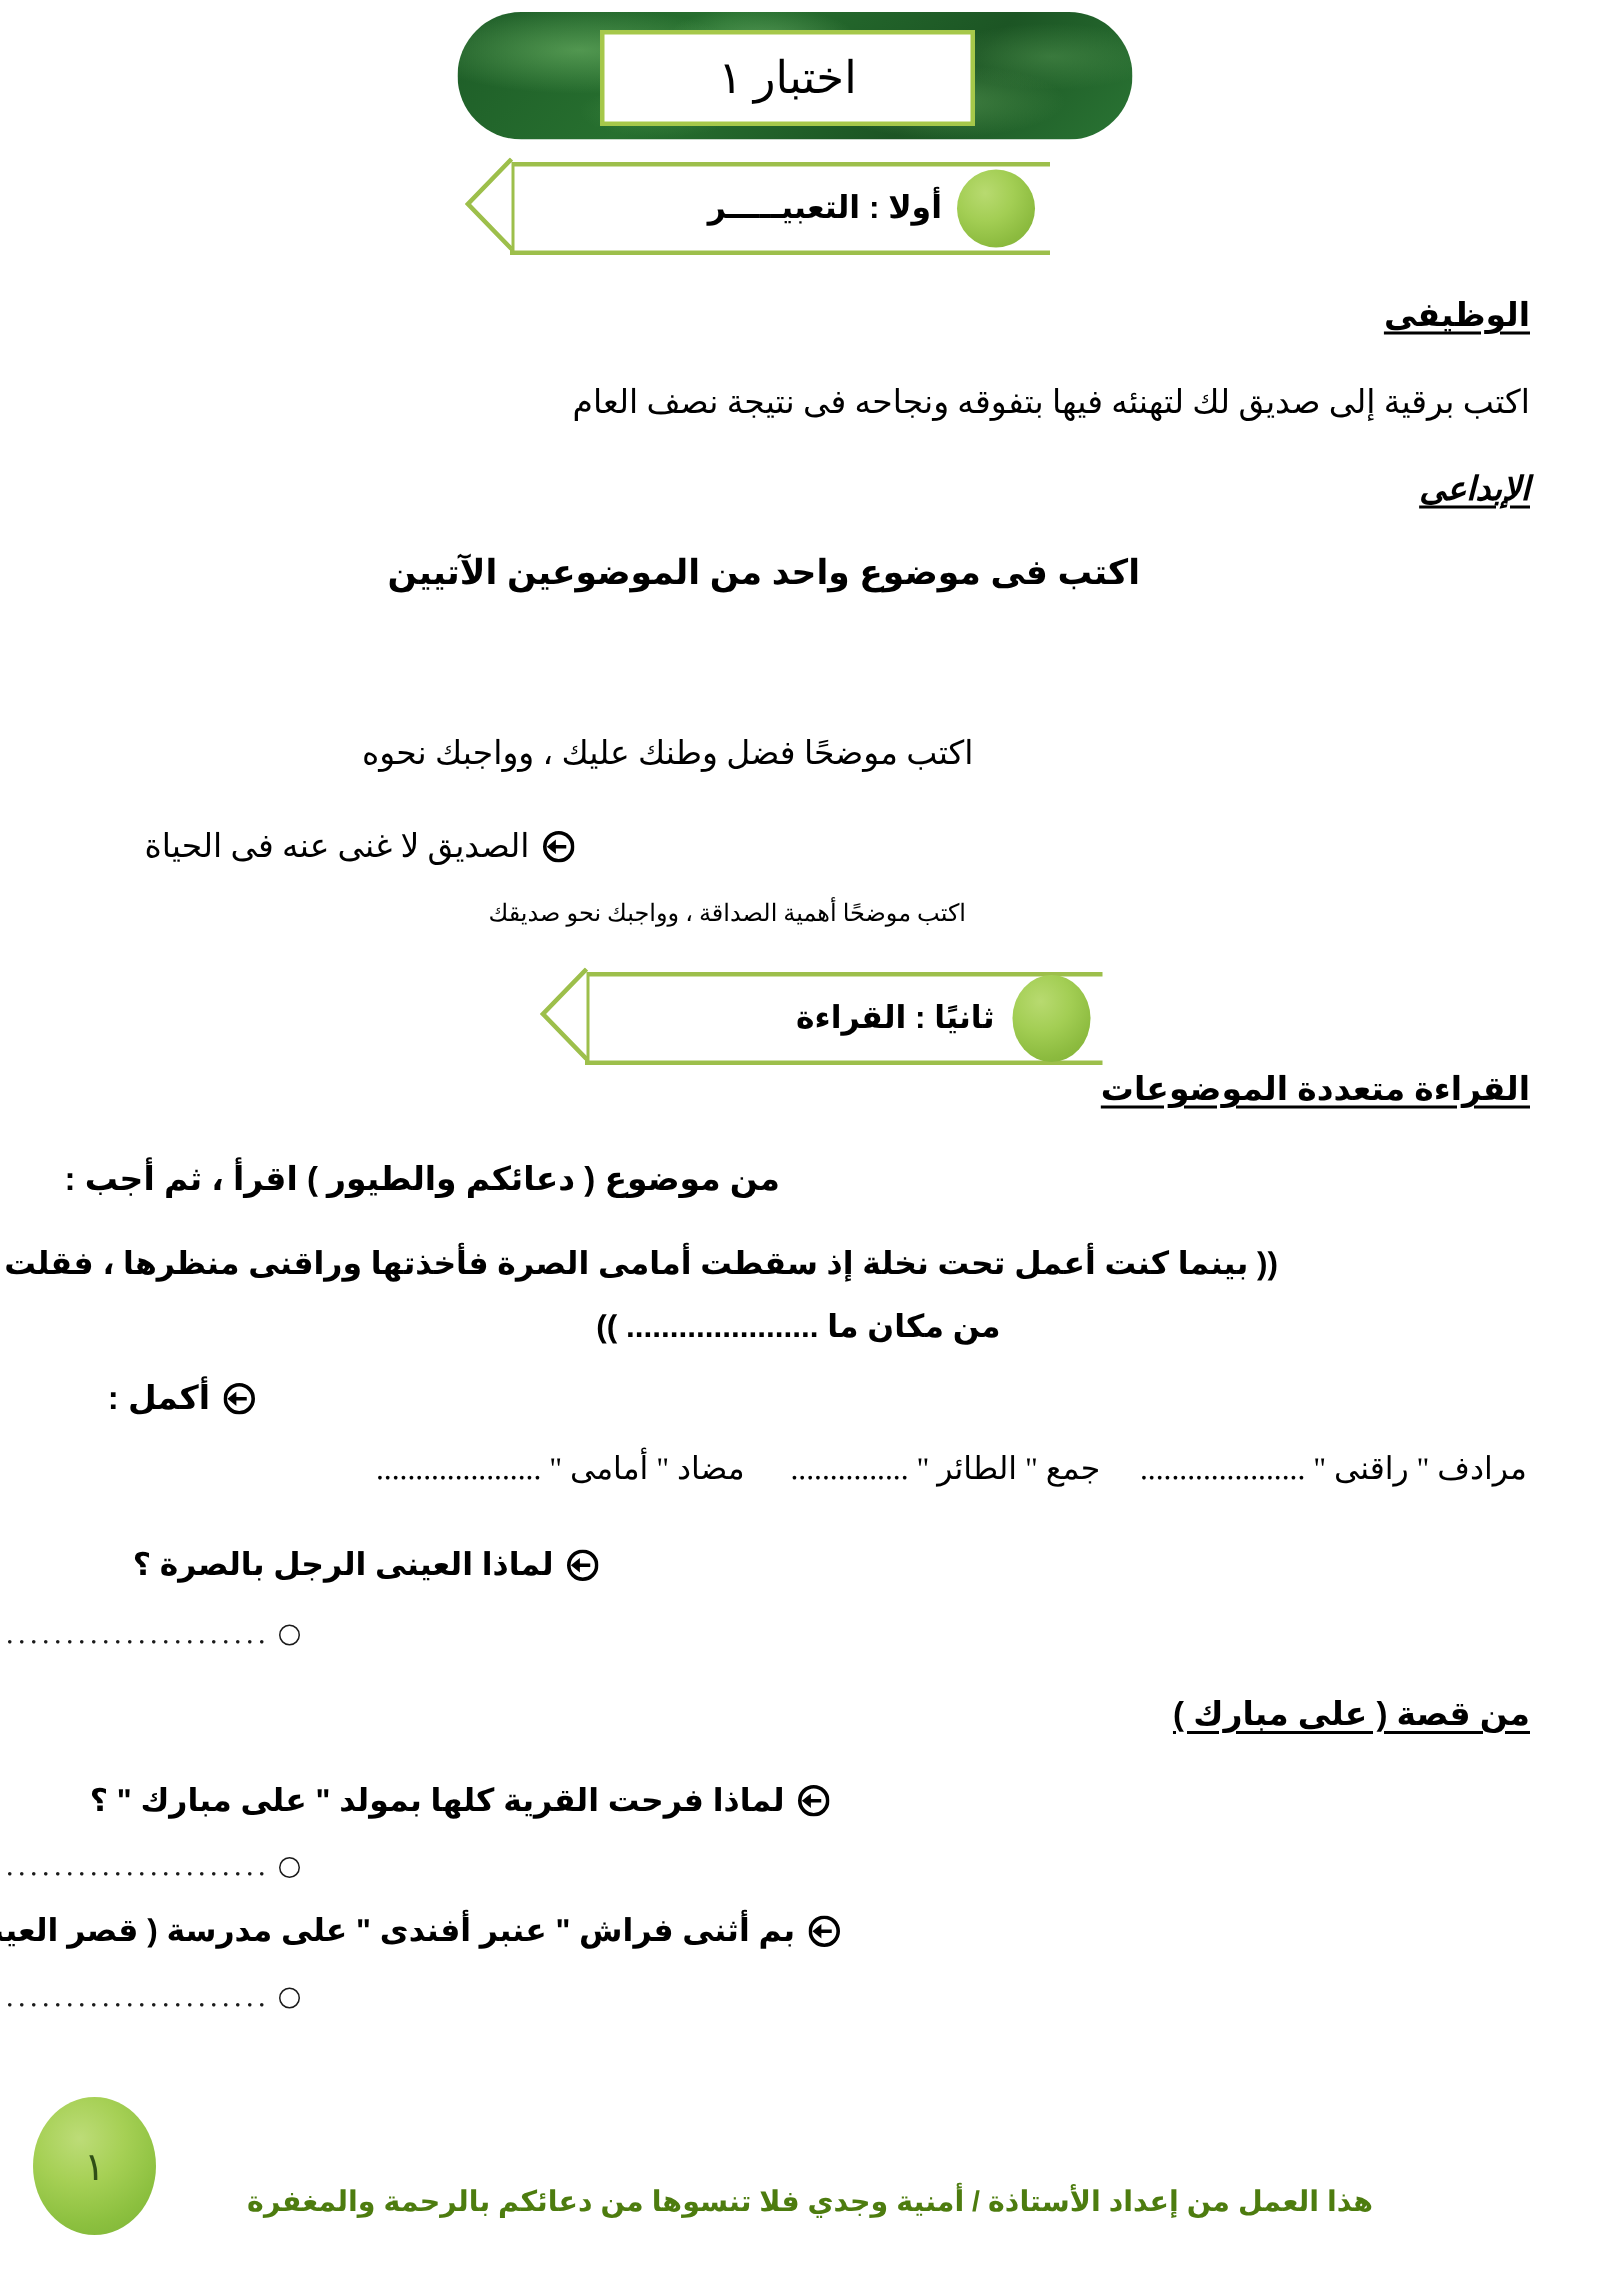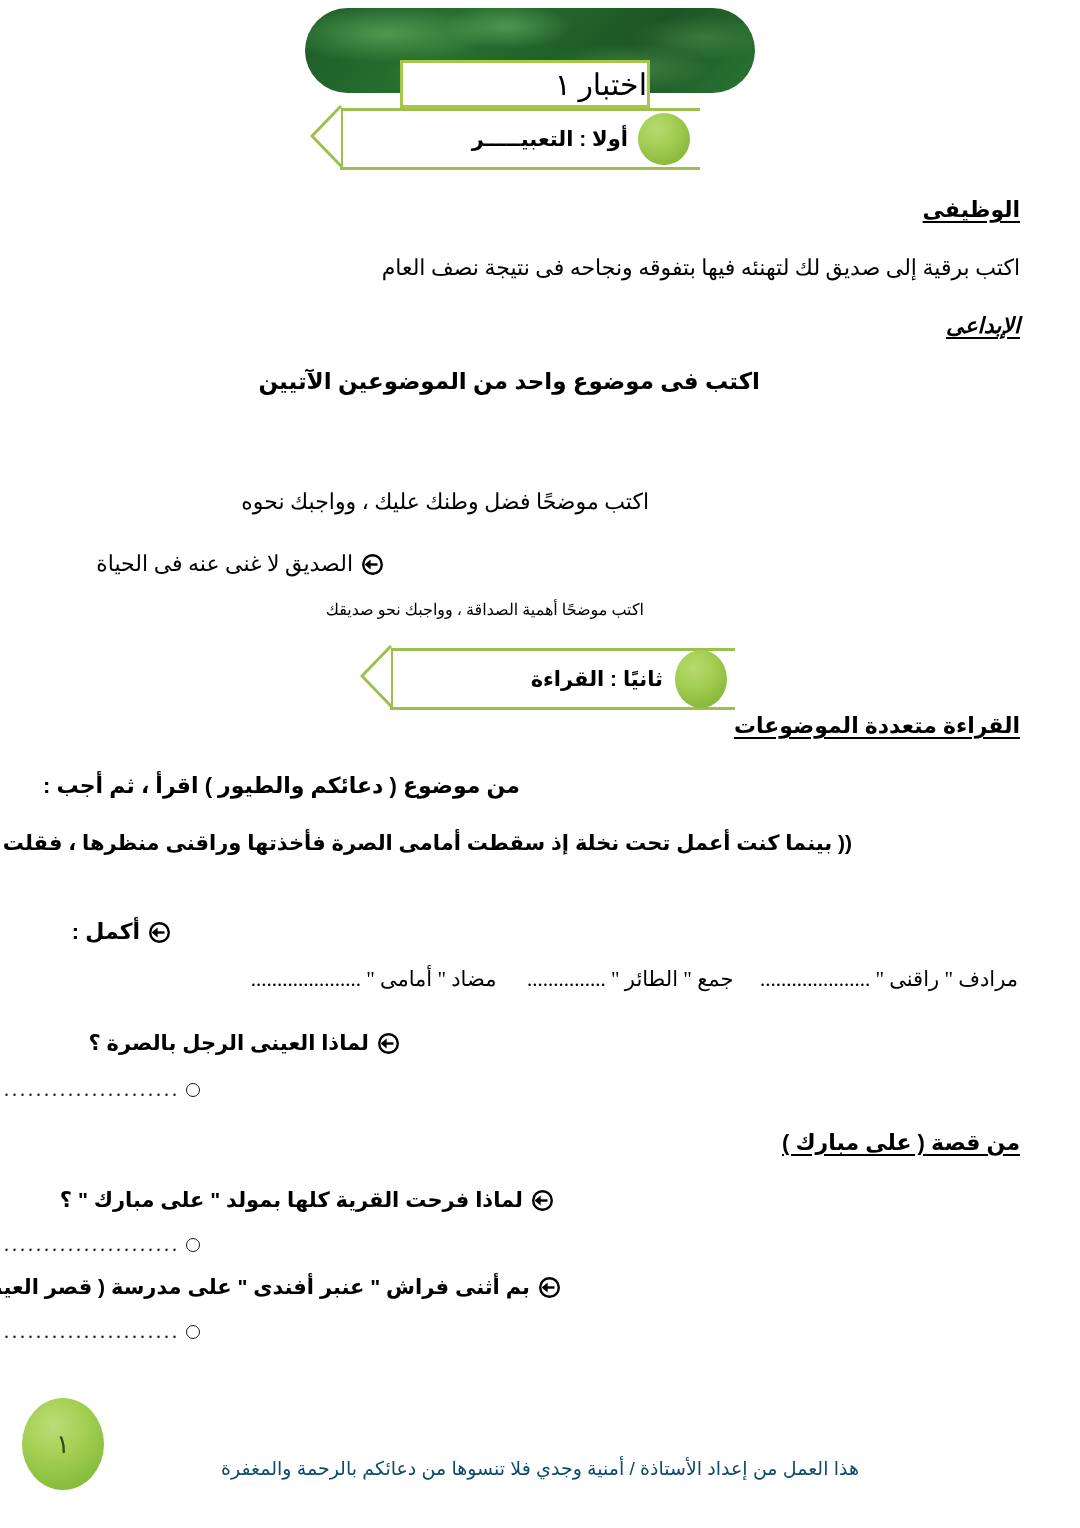--- a/index.html
+++ b/index.html
@@ -41,28 +41,27 @@
       radial-gradient(ellipse 22% 40% at 45% 22%, rgba(150,215,140,.38), rgba(0,0,0,0) 65%),
       radial-gradient(ellipse 26% 42% at 88% 35%, rgba(95,160,90,.40), rgba(0,0,0,0) 62%),
       radial-gradient(ellipse 20% 34% at 30% 78%, rgba(80,150,80,.40), rgba(0,0,0,0) 60%),
       linear-gradient(135deg, #1d5b27 0%, #27702f 35%, #1c5524 70%, #2a7534 100%);
   }
   .title-box {
     position: absolute;
     top: 12px;
     left: 95px;
     width: 250px;
-    height: 48px;
+    height: 64px;
     background: #ffffff;
     border: 3px solid #a6c84a;
     box-sizing: border-box;
     display: flex;
     align-items: center;
-    justify-content: flex-start;
-    margin-top: 40px;
+    justify-content: center;
   }
   .title-box span {
     font-size: 30px;
     font-weight: 400;
     letter-spacing: 1px;
     color: #000;
     font-family: "Liberation Serif", "DejaVu Serif", serif;
   }
 
   
@@ -193,23 +192,23 @@
     font-family: "Liberation Serif", "DejaVu Serif", serif;
   }
 
   
   .footer-text {
     position: absolute;
     bottom: 48px;
     left: 0;
     right: 0;
     text-align: center;
-    color: #0c4a6e;
+    color: #4d7c0f;
     font-size: 19px;
-    font-weight: normal;
+    font-weight: bold;
     font-family: "Liberation Sans", "DejaVu Sans", sans-serif;
     direction: rtl;
   }
   .page-num-badge {
     position: absolute;
     left: 22px;
     bottom: 38px;
     width: 82px;
     height: 92px;
     border-radius: 50%;
@@ -279,20 +278,21 @@
     </div>
     <div class="circle"></div>
     <div class="sec-label">ثانيًا : القراءة</div>
   </div>
 
   <div class="txt right-anchor bold-sans underlined" style="top:713px; font-size:22px;">القراءة متعددة الموضوعات</div>
 
   <div class="txt bold-sans" style="top:773px; right:560px; font-size:22px;">من موضوع ( دعائكم والطيور ) اقرأ ، ثم أجب :</div>
 
   <div class="txt bold-sans" style="top:830px; right:228px; font-size:21px;">(( بينما كنت أعمل تحت نخلة إذ سقطت أمامى الصرة فأخذتها وراقنى منظرها ، فقلت : إن الطائر اختلسها</div>
+  <div class="txt bold-sans" style="top:872px; right:413px; font-size:21px;">من مكان ما ...................... ))</div>
 
   <div class="bullet-row" style="top:919px; right:910px;">
     <span class="bullet-glyph">
       <svg width="21" height="21" viewBox="0 0 21 21">
         <circle cx="10.5" cy="10.5" r="9.3" fill="none" stroke="#000" stroke-width="2.4"></circle>
         <path d="M15.5 10.5 L7.6 10.5" stroke="#000" stroke-width="2.4" fill="none"></path>
         <path d="M8.6 5.6 L2.6 10.5 L8.6 15.4 Z" fill="#000"></path>
       </svg>
     </span>
     <span class="bold-sans" style="font-size:22px;">أكمل :</span>

